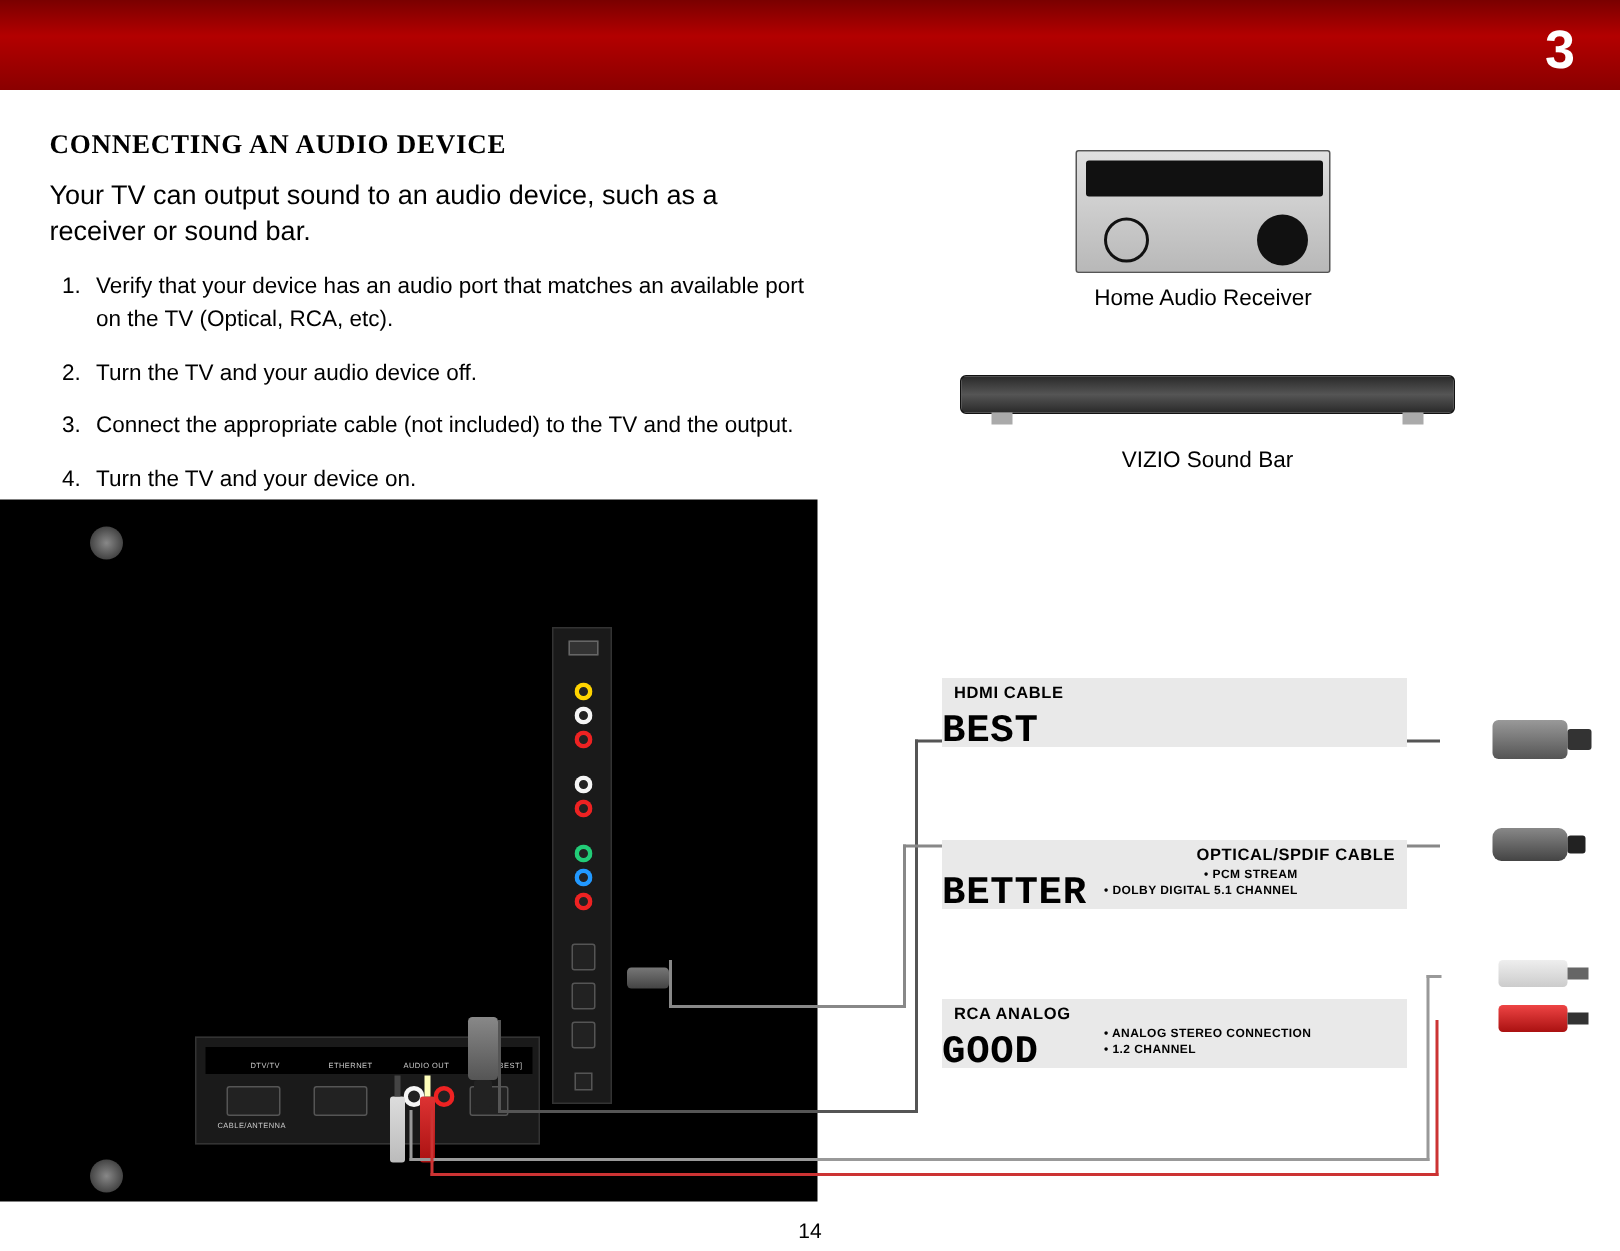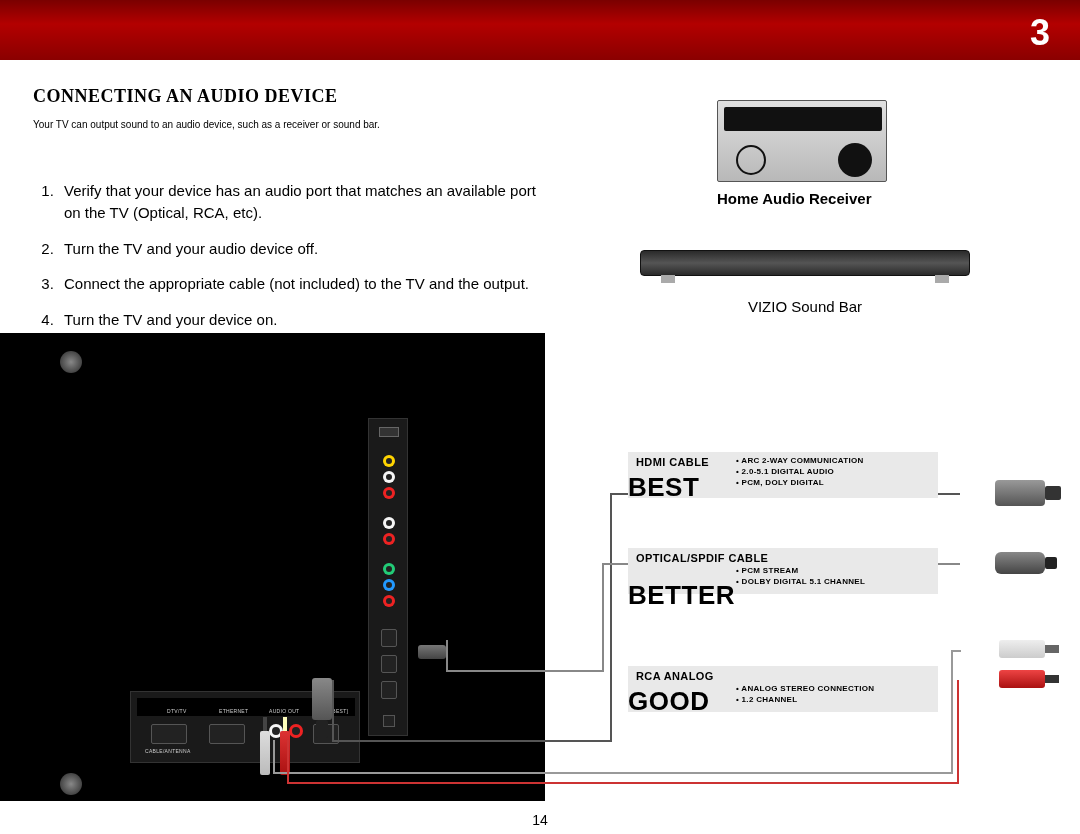--- a/index.html
+++ b/index.html
@@ -4,32 +4,32 @@
 <style>
   * { margin:0; padding:0; box-sizing:border-box; }
   body { width:1080px; height:834px; font-family:"Helvetica Neue",Arial,sans-serif; position:relative; background:#fff; overflow:hidden; }
 
   .red-bar { position:absolute; top:0; left:0; width:1080px; height:60px;
              background:linear-gradient(#7a0000,#b30000 40%,#8a0000); }
   .page-num { position:absolute; top:12px; right:30px; color:#fff; font-size:36px; font-weight:700; }
 
   .heading { position:absolute; left:33px; top:86px; font-size:18px; font-weight:800;
              letter-spacing:.5px;font-family:Liberation Serif, serif; }
-  .intro   { position:absolute; left:33px; top:118px; width:490px; font-size:10px; line-height:1.35; }
+  .intro   { position:absolute; left:33px; top:118px; width:490px; font-size:18px; line-height:1.35; }
   ol.steps { position:absolute; left:58px; top:180px; width:480px; font-size:15px; line-height:1.45;
              padding-left:0; }
   ol.steps li { margin-bottom:14px; padding-left:6px; }
 
   .receiver-box { position:absolute; left:717px; top:100px; width:170px; height:82px;
                   background:linear-gradient(#e0e0e0,#b8b8b8); border:1px solid #555; border-radius:2px; }
   .receiver-box::before{ content:""; position:absolute; left:6px; top:6px; width:158px; height:24px;
                   background:#111; border-radius:2px; }
   .receiver-box::after{ content:""; position:absolute; left:18px; top:44px; width:26px; height:26px;
                   border:2px solid #111; border-radius:50%; box-shadow:104px 0 0 0 #0000,104px 0 0 2px #111; }
-  .receiver-label{ position:absolute; left:717px; top:190px; width:170px; font-size:15px;font-weight:bold;}
+  .receiver-label{ position:absolute; left:717px; top:190px; width:170px; text-align:center; font-size:15px;}
 
   .soundbar { position:absolute; left:640px; top:250px; width:330px; height:26px;
               background:linear-gradient(#2a2a2a,#555,#2a2a2a); border:1px solid #111; border-radius:4px; }
   .soundbar::before,.soundbar::after{ content:""; position:absolute; bottom:-8px; width:14px; height:8px;
               background:#aaa; }
   .soundbar::before{ left:20px; } .soundbar::after{ right:20px; }
   .soundbar-label{ position:absolute; left:640px; top:298px; width:330px; text-align:center; font-size:15px;}
 
   .tv-body { position:absolute; left:0; top:333px; width:545px; height:468px; background:#000; }
   .tv-body .screw { position:absolute; width:22px; height:22px; border-radius:50%;
@@ -92,25 +92,25 @@
              background:#222; border-radius:2px;}
   .tip-rca-w{ position:absolute; right:35px; top:640px; width:46px; height:18px;
               background:linear-gradient(#eee,#ccc); border-radius:3px;}
   .tip-rca-w::after{ content:""; position:absolute; right:-14px; top:5px; width:14px; height:8px; background:#666;}
   .tip-rca-r{ position:absolute; right:35px; top:670px; width:46px; height:18px;
               background:linear-gradient(#e44,#a11); border-radius:3px;}
   .tip-rca-r::after{ content:""; position:absolute; right:-14px; top:5px; width:14px; height:8px; background:#333;}
 
   
   .strip { position:absolute; left:628px; width:310px; height:46px; background:#e9e9e9; padding:4px 8px; }
-  .strip.hdmi{ top:452px; } .strip.opt{ top:548px; } .strip.rca{ top:666px; }
+  .strip.hdmi{ top:452px; } .strip.opt{ top:560px;text-align:right; } .strip.rca{ top:666px; }
   .strip .t1{ font-size:11px; font-weight:800; letter-spacing:.4px; }
   .strip .t2{ position:absolute; left:108px; top:4px; font-size:8px; font-weight:800; line-height:1.35;
               letter-spacing:.3px; }
-  .rank { position:absolute; left:628px; font-size:26px; font-weight:900; letter-spacing:.5px; }
+  .rank { position:absolute; left:628px; font-size:26px; font-weight:900; letter-spacing:.5px;font-family:Liberation Mono, monospace; }
   .rank.best{ top:472px; } .rank.better{ top:580px;} .rank.good{ top:686px;}
   .strip.opt .t2,.strip.rca .t2{ top:18px; }
 
   .page-bottom{ position:absolute; left:0; bottom:6px; width:1080px; text-align:center; font-size:14px; }
 
   
   .wire{ position:absolute; background:#555; }
   .wire.h1a{ left:332px; top:680px; width:2px; height:60px; } 
   .wire.h1b{ left:332px; top:740px; width:280px; height:2px; }
   .wire.h1c{ left:610px; top:493px; width:2px; height:249px; }
@@ -204,23 +204,20 @@
 <div class="wire r1a"></div>
 <div class="wire r1b"></div>
 <div class="wire r1c"></div>
 <div class="wire r1d"></div>
 <div class="wire r2a"></div>
 <div class="wire r2b"></div>
 <div class="wire r2c"></div>
 
 <div class="strip hdmi">
   <div class="t1">HDMI CABLE</div>
-  <div class="t2" style="white-space:pre-line">• ARC 2-WAY COMMUNICATION
-• 2.0-5.1 DIGITAL AUDIO
-• PCM, DOLY DIGITAL</div>
 </div>
 <div class="rank best">BEST</div>
 
 <div class="strip opt">
   <div class="t1">OPTICAL/SPDIF CABLE</div>
   <div class="t2" style="white-space:pre-line">• PCM STREAM
 • DOLBY DIGITAL 5.1 CHANNEL</div>
 </div>
 <div class="rank better">BETTER</div>
 

